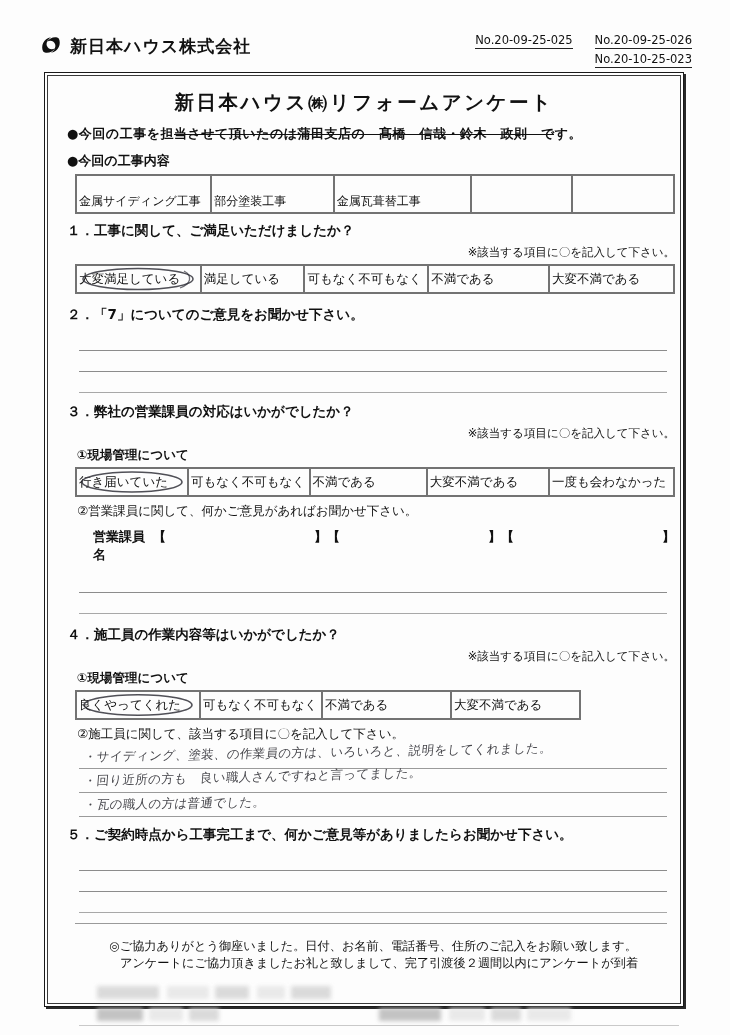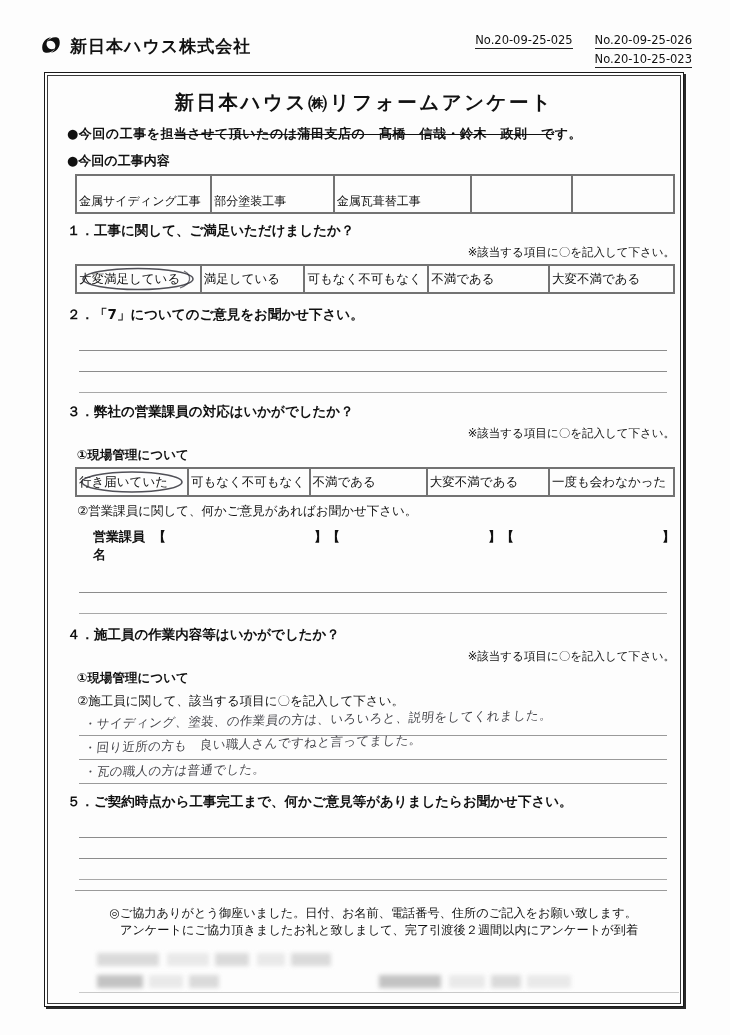--- a/index.html
+++ b/index.html
@@ -307,20 +307,37 @@
         </span>
   </div>
   <div class="rules" style="margin-top:8px">
     <div class="rule"></div>
     <div class="rule faint"></div>
   </div>
 
   <div class="q" style="margin-top:12px">４．施工員の作業内容等はいかがでしたか？</div>
   <div class="note">※該当する項目に〇を記入して下さい。</div>
   <div class="sub">①現場管理について</div>
+  <table class="grid">
+    <tbody>
+          <tr>
+      <td style="width:118px">
+        <span>良くやってくれた</span>
+        <span class="circle-wrap">
+          <svg width="114" height="24" viewBox="0 0 114 24">
+            <ellipse cx="57" cy="12" rx="54" ry="10.2" fill="none" stroke="#31313a" stroke-width="1.5" opacity=".85"></ellipse>
+          </svg>
+        </span>
+      </td>
+      <td style="width:116px">可もなく不可もなく</td>
+      <td style="width:123px">不満である</td>
+      <td style="width:123px">大変不満である</td>
+    </tr>
+  </tbody>
+      </table>
   <div class="sub2">②施工員に関して、該当する項目に〇を記入して下さい。</div>
 
   <div class="hand-block">
     <div class="hand-line">
       <span class="hand-text">・サイディング、塗装、の作業員の方は、いろいろと、説明をしてくれました。</span>
     </div>
     <div class="hand-line">
       <span class="hand-text l2">・回り近所の方も　良い職人さんですねと言ってました。</span>
     </div>
     <div class="hand-line">

